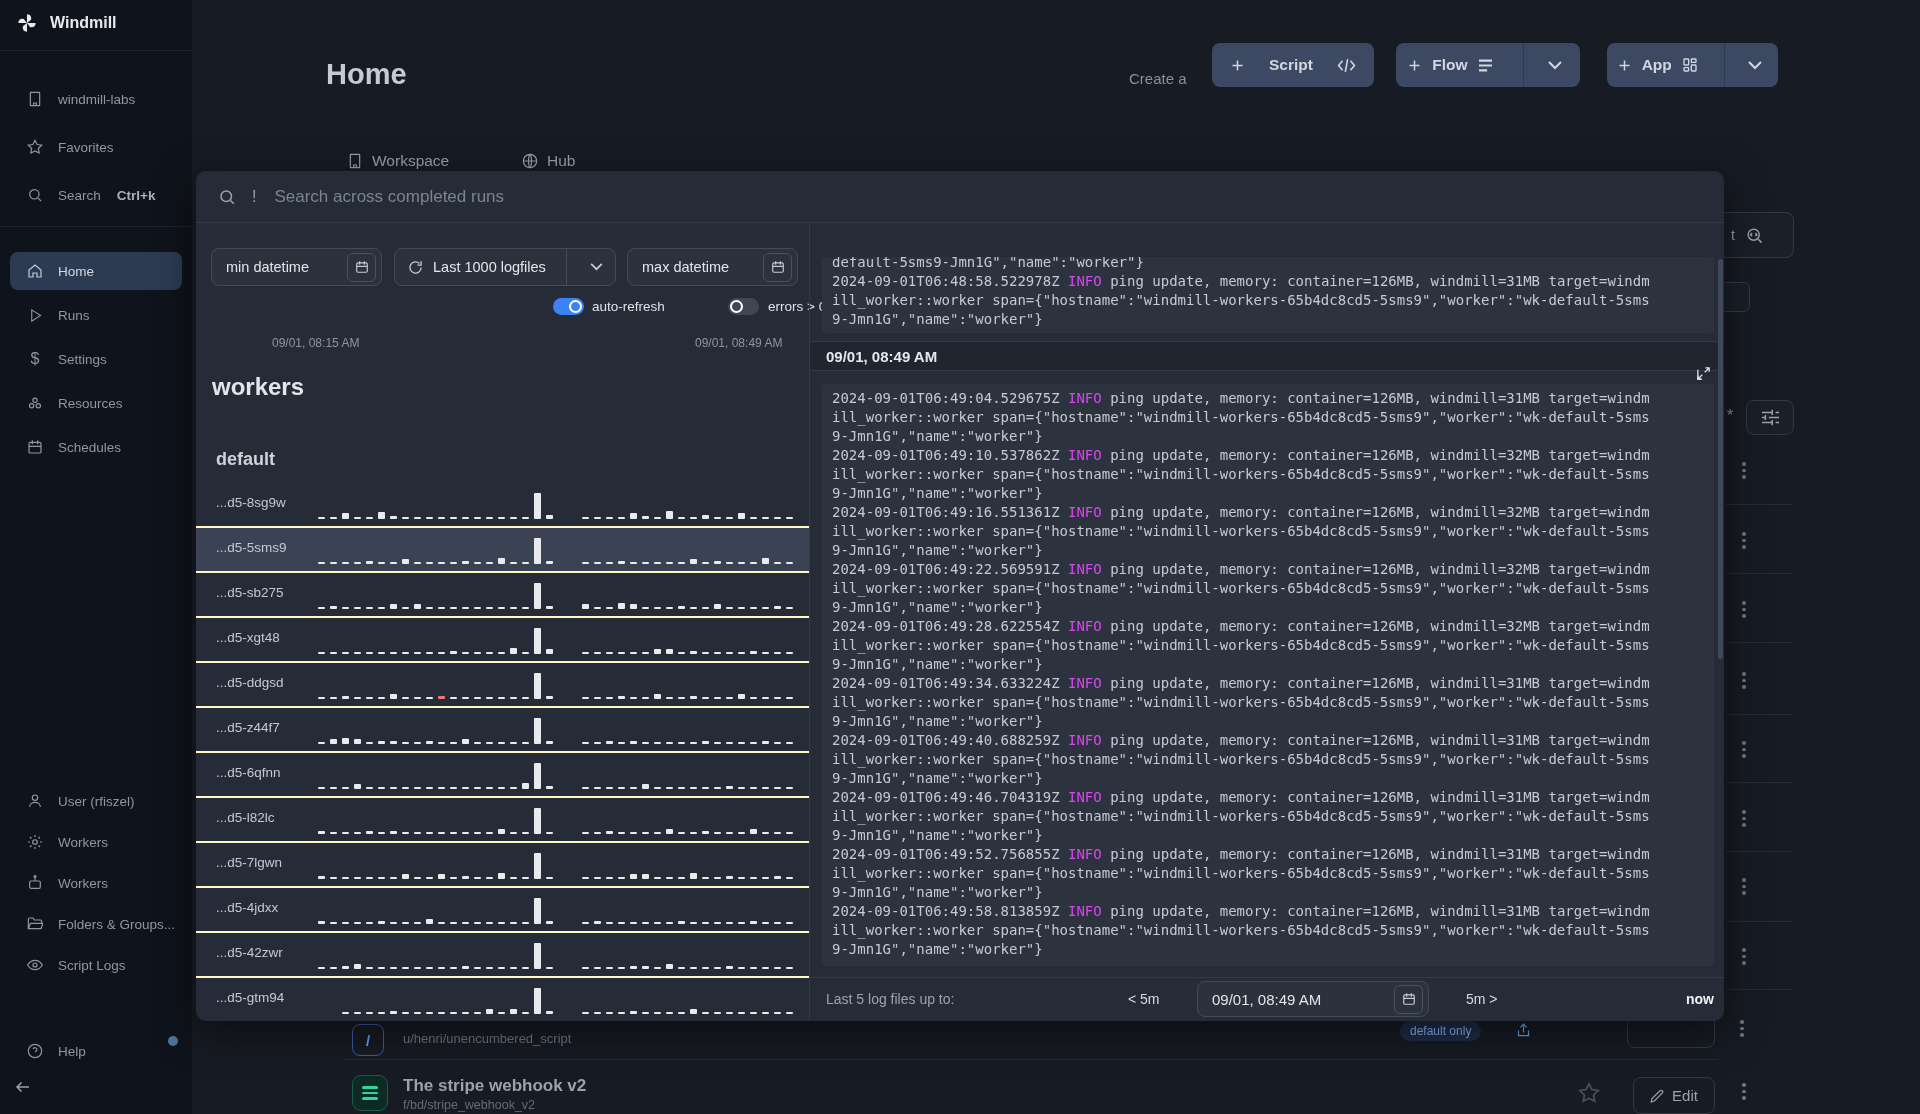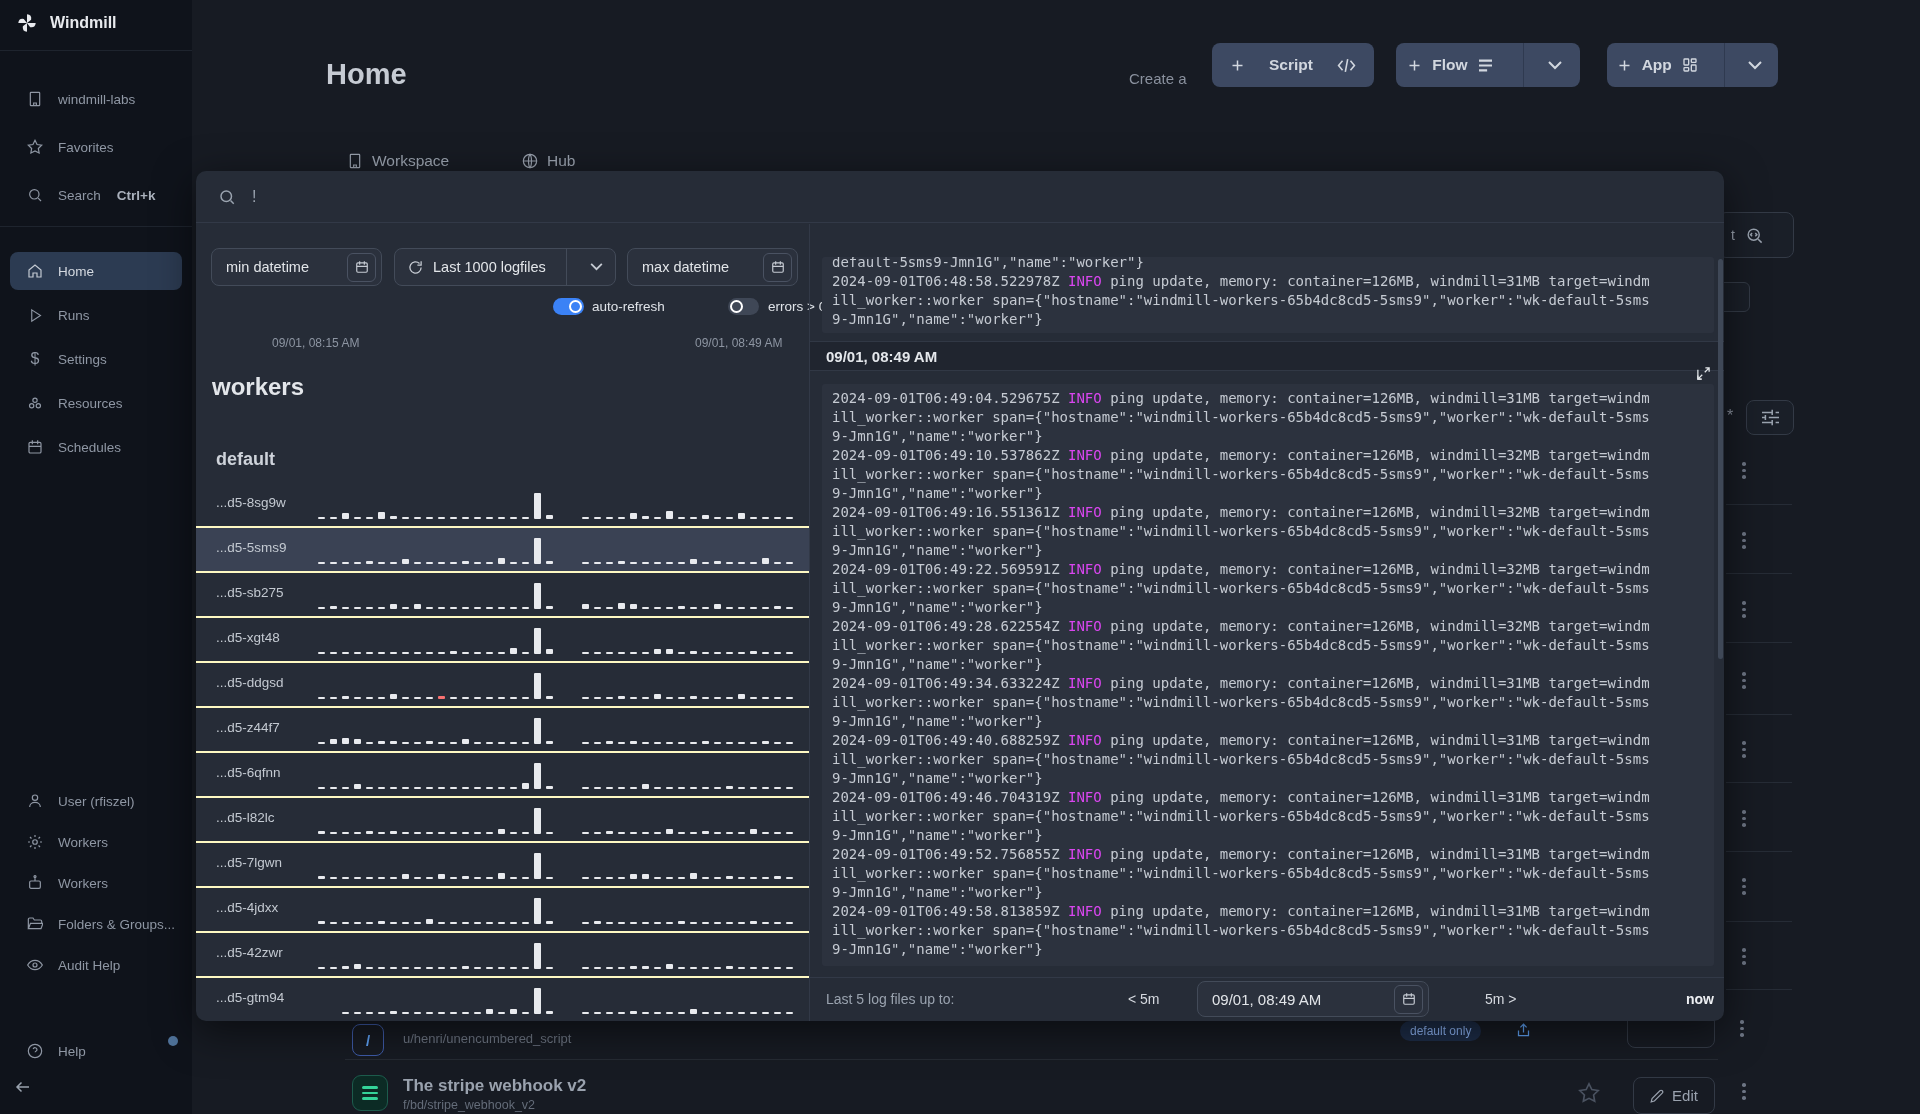--- a/index.html
+++ b/index.html
@@ -419,21 +419,21 @@
       </span>
     <span>Folders &amp; Groups...</span>
   </div>
   <div class="side-item" style="top:946px;">
     <span class="ic">
         <svg width="16" height="16" viewBox="0 0 24 24" fill="none" stroke="currentColor" stroke-width="1.8">
           <path d="M1 12s4-7 11-7 11 7 11 7-4 7-11 7S1 12 1 12z"></path>
           <circle cx="12" cy="12" r="3"></circle>
         </svg>
       </span>
-    <span>Audit Help</span>
+    <span>Script Logs</span>
   </div>
 
   <div class="help-dot" style="left:168px;top:1036px;"></div>
   <div class="side-item" style="top:1032px;">
     <span class="ic">
         <svg width="16" height="16" viewBox="0 0 24 24" fill="none" stroke="currentColor" stroke-width="1.8">
           <circle cx="12" cy="12" r="10"></circle>
           <path d="M9.2 9a3 3 0 0 1 5.8 1c0 2-2.8 2.3-2.8 4M12 17.5h.01"></path>
         </svg>
       </span>
@@ -448,20 +448,21 @@
 
 <div id="modal">
   <div class="search-row">
     <span>
         <svg width="18" height="18" viewBox="0 0 24 24" fill="none" stroke="#9aa3af" stroke-width="2">
           <circle cx="11" cy="11" r="7"></circle>
           <path d="M21 21l-4.3-4.3"></path>
         </svg>
       </span>
     <span class="search-bang">!</span>
+    <input class="search-input" placeholder="Search across completed runs" style="">
   </div>
 
   <div class="fctl" style="left:15px;top:77px;width:171px;padding-left:14px;">
     <span>min datetime</span>
     <span class="cal-box">
         <svg width="14" height="14" viewBox="0 0 24 24" fill="none" stroke="currentColor" stroke-width="2">
           <rect x="3" y="5" width="18" height="16" rx="2"></rect>
           <path d="M8 2v6M16 2v6M3 11h18"></path>
         </svg>
       </span>
@@ -1078,16 +1079,16 @@
     <div class="lf-step" style="left:318px;">&lt; 5m</div>
     <div class="fctl lf-dt" style="padding-left:14px;font-size:15px;">
       <span>09/01, 08:49 AM</span>
       <span class="cal-box">
           <svg width="14" height="14" viewBox="0 0 24 24" fill="none" stroke="currentColor" stroke-width="2">
             <rect x="3" y="5" width="18" height="16" rx="2"></rect>
             <path d="M8 2v6M16 2v6M3 11h18"></path>
           </svg>
         </span>
     </div>
-    <div class="lf-step" style="left:675px;">5m &gt;</div>
+    <div class="lf-step" style="left:656px;">5m &gt;</div>
     <div class="lf-now">now</div>
   </div>
 </div>
 
 </body></html>

